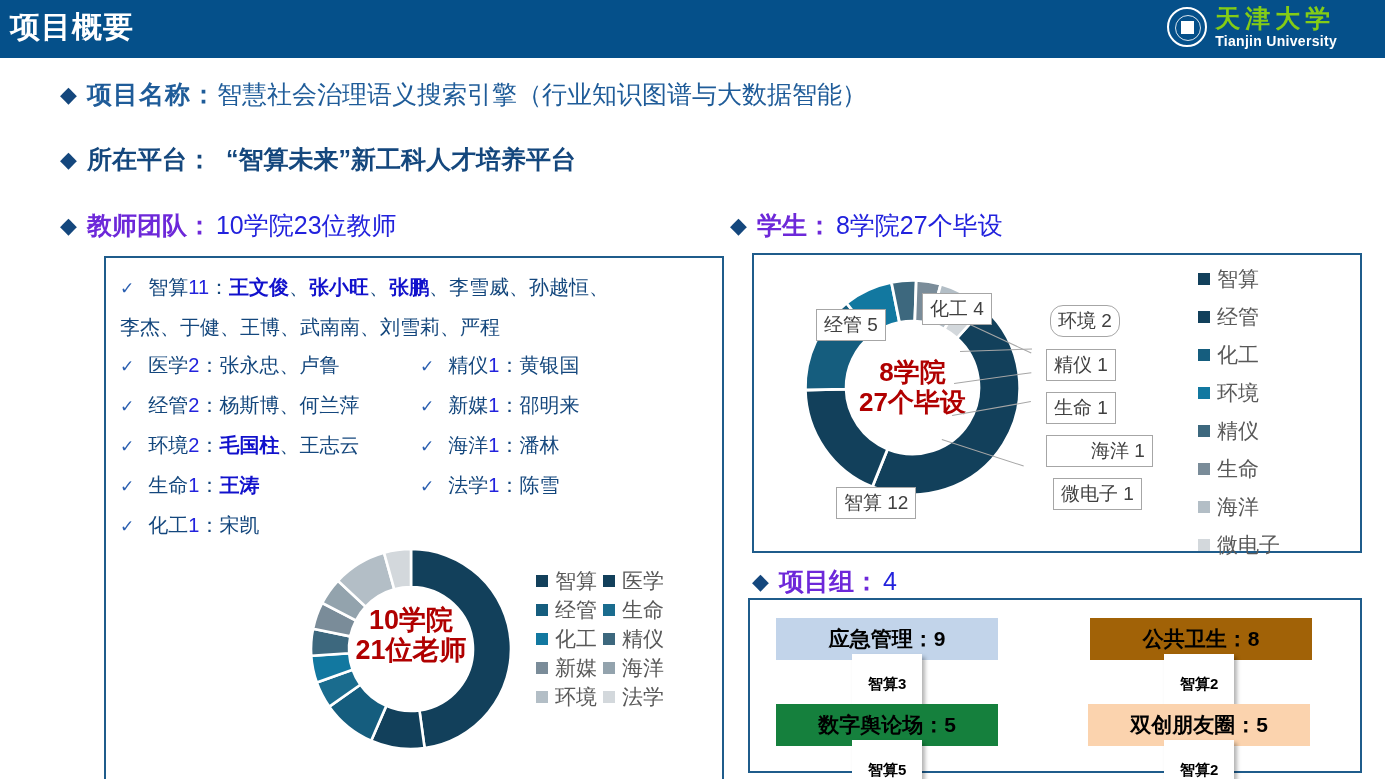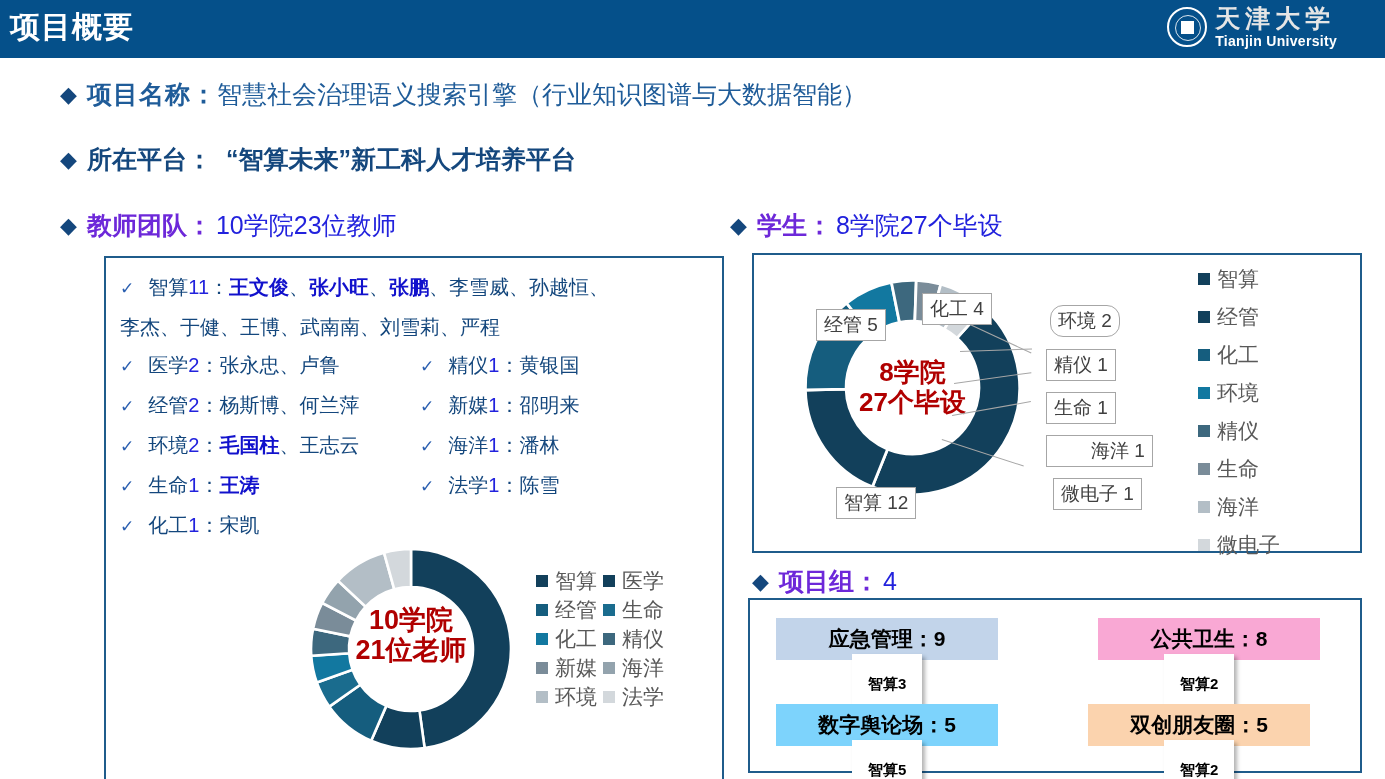--- a/index.html
+++ b/index.html
@@ -34,21 +34,21 @@
     content: ""; position: absolute; left: 6px; top: 6px;
     width: 24px; height: 24px; border-radius: 50%;
     border: 1px solid rgba(255,255,255,.85);
   }
   .logo-seal-inner {
     width: 13px; height: 13px; background: #ffffff;
     position: relative; z-index: 2;
   }
   .logo-text { display: flex; flex-direction: column; line-height: 1; }
   .logo-cn {
-    font-size: 25px; font-weight: bold; color: #e5e5e5;
+    font-size: 25px; font-weight: bold; color: #84cc16;
     letter-spacing: 5px; font-family: "Liberation Serif", "DejaVu Serif", serif;
   }
   .logo-en {
     font-size: 14px; font-weight: bold; color: #ffffff;
     letter-spacing: .3px; margin-top: 3px;
   }
 
   
   .bullet-row { position: absolute; display: flex; align-items: baseline; }
   .diamond {
@@ -339,25 +339,25 @@
       </div>
     </div>
 </div>
 
 <div class="panel panel-groups">
   <div id="group-boxes">
       <div class="g-box" style="left:26px;top:18px;background:#C2D4EA">
         <span>应急管理：9</span>
       </div>
       <div class="g-tag" style="left:102px;top:54px">智算3</div>
-      <div class="g-box" style="left:348px;top:18px;background:#f9a8d4">
+      <div class="g-box" style="left:340px;top:18px;background:#a16207">
         <span>公共卫生：8</span>
       </div>
       <div class="g-tag" style="left:414px;top:54px">智算2</div>
-      <div class="g-box" style="left:26px;top:104px;background:#7dd3fc">
+      <div class="g-box" style="left:26px;top:104px;background:#15803d">
         <span>数字舆论场：5</span>
       </div>
       <div class="g-tag" style="left:102px;top:140px">智算5</div>
       <div class="g-box" style="left:338px;top:104px;background:#FBD3AE">
         <span>双创朋友圈：5</span>
       </div>
       <div class="g-tag" style="left:414px;top:140px">智算2</div>
     </div>
 </div>
 

